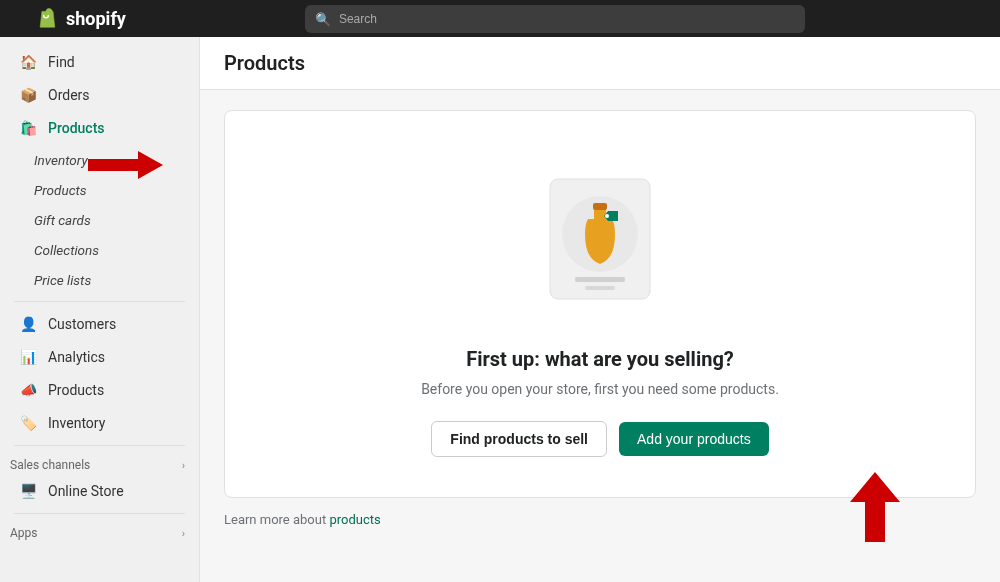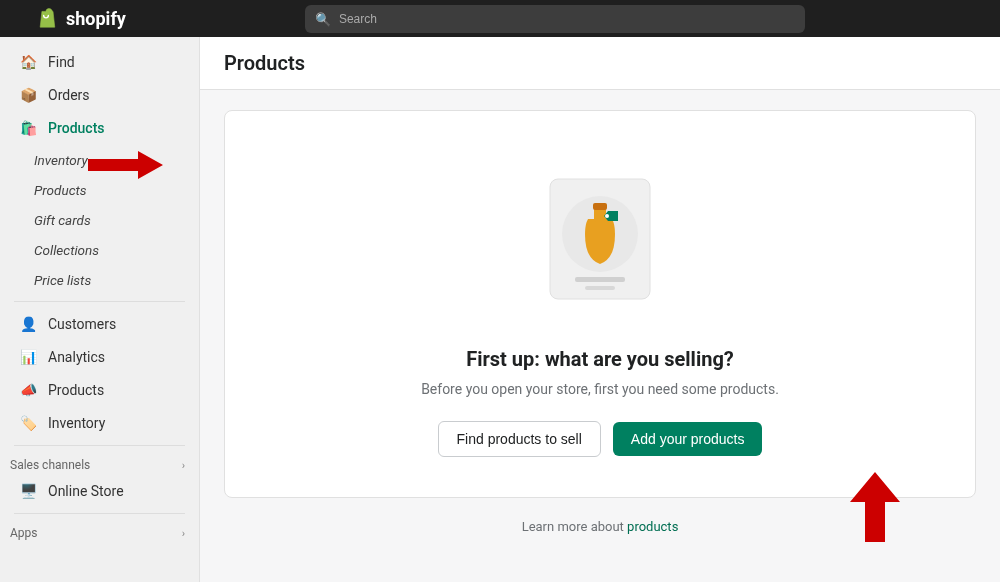--- a/index.html
+++ b/index.html
@@ -168,40 +168,40 @@
       display: flex;
       gap: 12px;
       align-items: center;
     }
     .btn-secondary {
       padding: 9px 18px;
       border: 1px solid #c9cccf;
       background: #fff;
       border-radius: 6px;
       font-size: 14px;
-      font-weight: 400;
+      font-weight: 700;
       color: #202223;
       cursor: pointer;
     }
     .btn-primary {
       padding: 9px 18px;
       border: none;
       background: #008060;
       border-radius: 6px;
       font-size: 14px;
       font-weight: 500;
       color: #fff;
       cursor: pointer;
       text-align: right;
     }
     .footer-link {
-      margin-top: 21px;
+      margin-top: 14px;
       font-size: 13px;
       color: #6d7175;
-      text-align: center;
+      text-align: left;
     }
     .footer-link a { color: #006e52; text-decoration: none; }
     .relative-wrap {
       position: relative;
     }
   </style>
 </head>
 <body>
 
 <div class="topbar">

